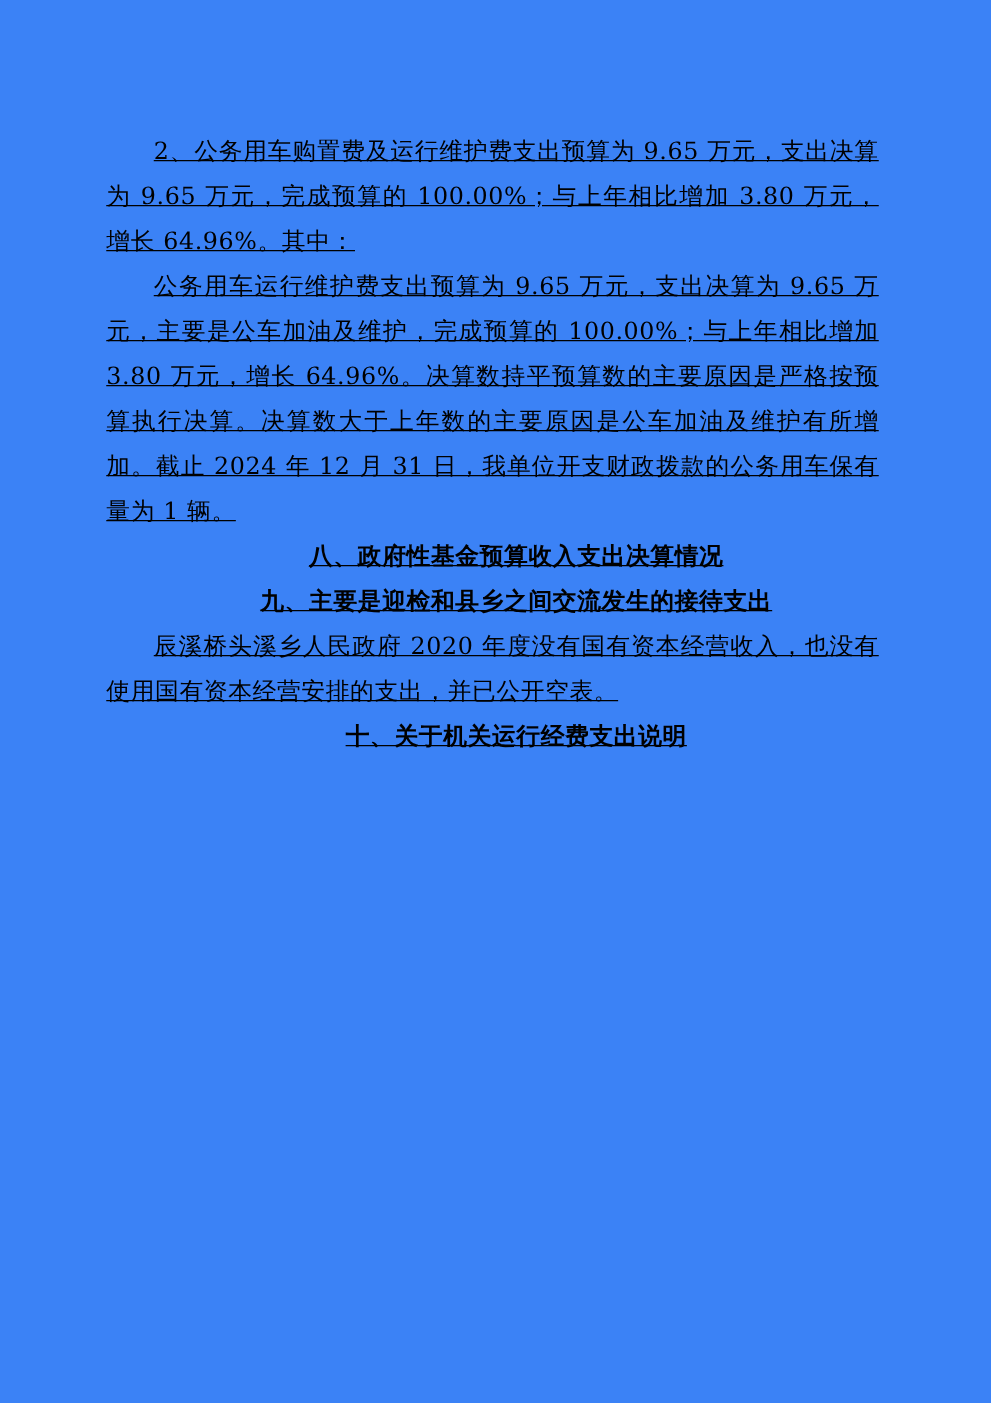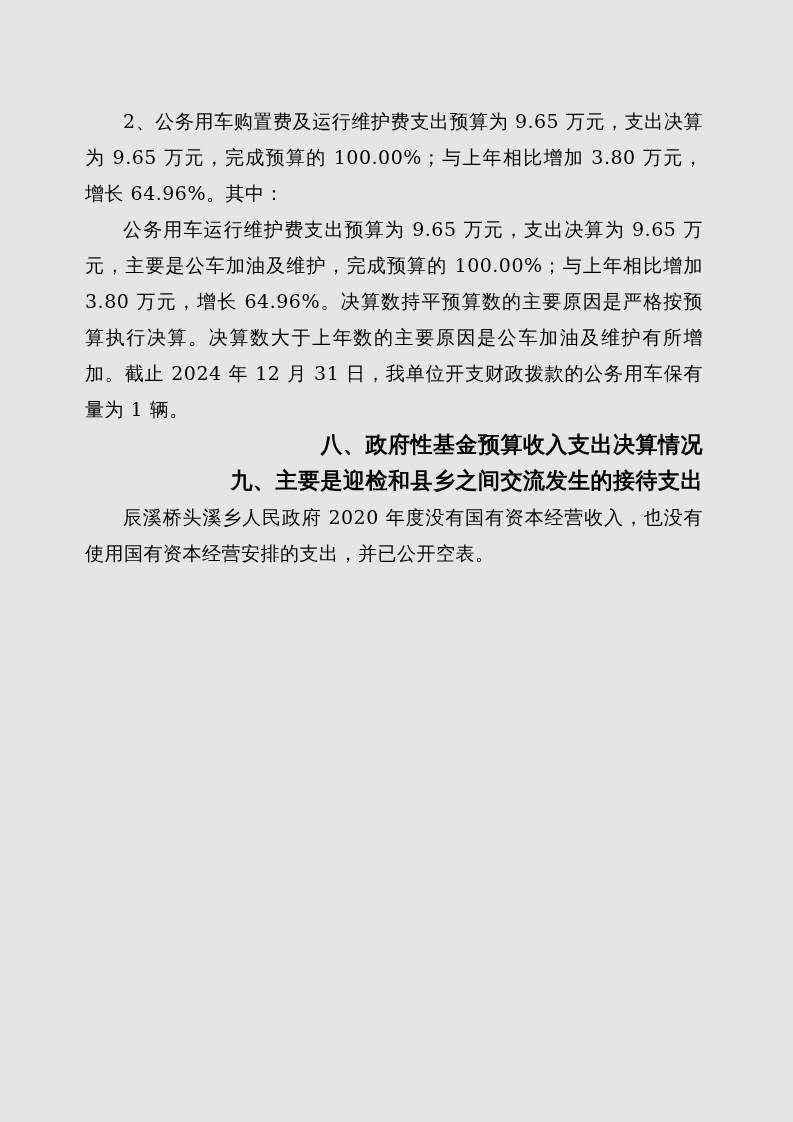--- a/index.html
+++ b/index.html
@@ -5,47 +5,49 @@
   html, body {
     margin: 0;
     padding: 0;
     background: #ffffff;
   }
   .page {
     position: relative;
     box-sizing: border-box;
     width: 793px;
     height: 1122px;
-    background: #e5e5e5;
+    background: #3b82f6;
     color: #000000;
     padding: 103px 90px 0 85px;
     font-family: "DejaVu Serif", "Liberation Serif", serif;
     font-size: 19px;
     overflow: hidden;
+    text-decoration: underline;
   }
   .body-para {
     margin: 0;
     text-indent: 2em;
     text-align: justify;
     line-height: 36px;
     letter-spacing: 0.5px;
   }
   .heading-para {
     margin: 0;
     text-indent: 2em;
-    text-align: right;
+    text-align: center;
     line-height: 36px;
     font-family: "DejaVu Sans", "Liberation Sans", sans-serif;
     font-weight: bold;
-    font-size: 22px;
+    font-size: 19px;
     letter-spacing: 0.5px;
   }
 </style>
 </head>
 <body>
 
 <div class="page">
   <p class="body-para">2、公务用车购置费及运行维护费支出预算为 9.65 万元，支出决算为 9.65 万元，完成预算的 100.00%；与上年相比增加 3.80 万元，增长 64.96%。其中：</p>
   <p class="body-para">公务用车运行维护费支出预算为 9.65 万元，支出决算为 9.65 万元，主要是公车加油及维护，完成预算的 100.00%；与上年相比增加 3.80 万元，增长 64.96%。决算数持平预算数的主要原因是严格按预算执行决算。决算数大于上年数的主要原因是公车加油及维护有所增加。截止 2024 年 12 月 31 日，我单位开支财政拨款的公务用车保有量为 1 辆。</p>
   <p class="heading-para">八、政府性基金预算收入支出决算情况</p>
   <p class="heading-para">九、主要是迎检和县乡之间交流发生的接待支出</p>
   <p class="body-para">辰溪桥头溪乡人民政府 2020 年度没有国有资本经营收入，也没有使用国有资本经营安排的支出，并已公开空表。</p>
+  <p class="heading-para">十、关于机关运行经费支出说明</p>
 </div>
 
 </body></html>

